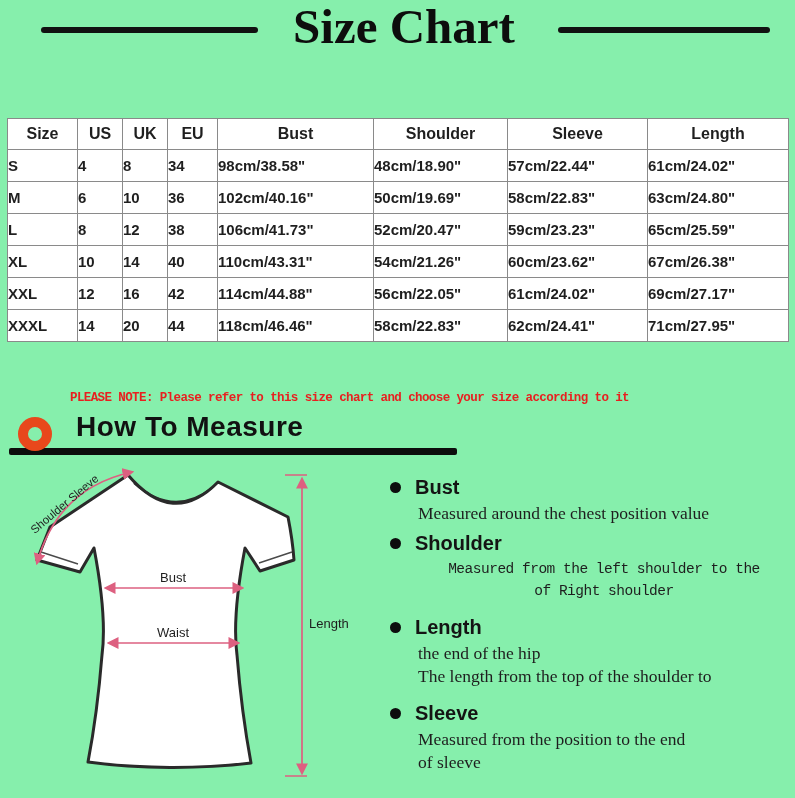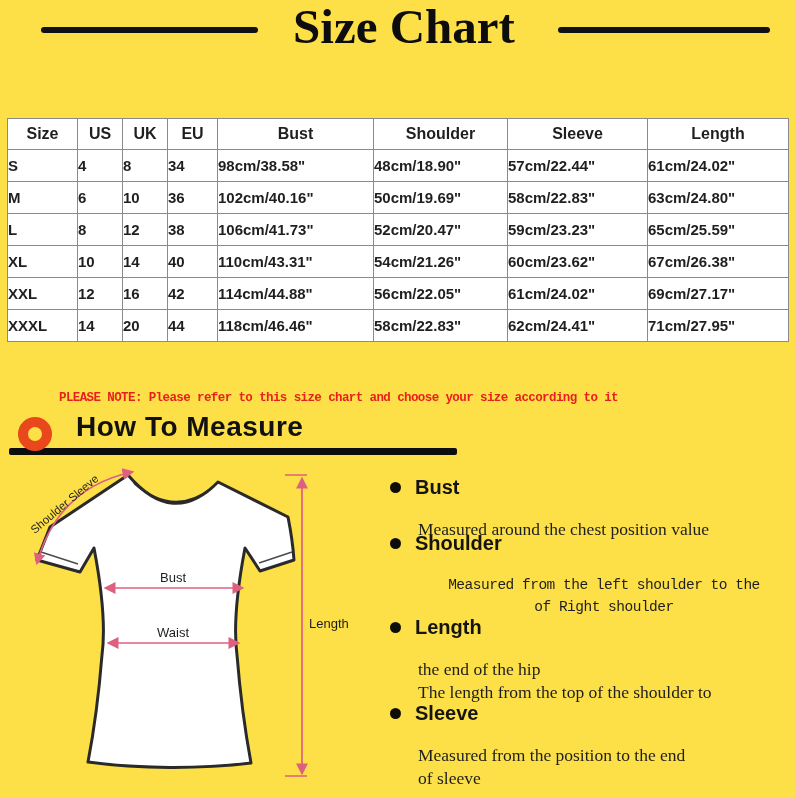--- a/index.html
+++ b/index.html
@@ -1,55 +1,55 @@
 <!DOCTYPE html>
 <html><head>
 <meta charset="utf-8">
 <style>
   html,body{margin:0;padding:0;background:#ffffff;}
-  #page{position:relative;width:795px;height:798px;background:#fde047;overflow:hidden;
+  #page{position:relative;width:795px;height:798px;background:#86efac;overflow:hidden;
         font-family:"Liberation Sans",sans-serif;color:#1c1c1c;}
 
   
   .hbar{position:absolute;height:6px;background:#111;border-radius:3px;top:27px;}
   .hbar-left{left:41px;width:217px;}
   .hbar-right{left:558px;width:212px;}
   #main-title{position:absolute;left:252px;top:-2px;width:304px;text-align:center;
      font-family:"Liberation Serif",serif;font-weight:bold;font-size:49px;color:#0d0d0d;
      letter-spacing:0px;white-space:nowrap;}
 
   
   #size-table{position:absolute;left:7px;top:118px;width:781px;height:218px;
      border-collapse:collapse;table-layout:fixed;}
   #size-table td,#size-table th{border:1px solid #8a8a8a;vertical-align:middle;
      font-weight:bold;font-size:15px;color:#1f1f1f;padding:0;background:#fff;}
   #size-table th{font-size:16px;height:30px;}
   #size-table td{height:31px;}
 
   
-  #note{position:absolute;left:59px;top:391px;font-family:"Liberation Mono",monospace;
+  #note{position:absolute;left:70px;top:391px;font-family:"Liberation Mono",monospace;
      font-weight:bold;font-size:12.5px;letter-spacing:-0.6px;color:#e81f1f;white-space:nowrap;}
 
   
   #ring{position:absolute;left:18px;top:417px;width:14px;height:14px;border:10px solid #e8481c;
      border-radius:50%;background:transparent;z-index:2;}
   #h2m-title{position:absolute;left:76px;top:411px;font-weight:bold;font-size:28px;
      color:#111;letter-spacing:0.5px;white-space:nowrap;}
   #h2m-underline{position:absolute;left:9px;top:448px;width:448px;height:7px;background:#0d0d0d;
      border-radius:2px;z-index:1;}
 
   
   #diagram{position:absolute;left:10px;top:460px;}
 
   
   .m-item{position:absolute;left:390px;width:400px;}
   .m-head{display:flex;align-items:center;}
   .dot{width:11px;height:11px;border-radius:50%;background:#0d0d0d;margin-right:14px;flex:0 0 auto;}
   .m-label{font-weight:bold;font-size:20px;color:#141414;}
-  .m-desc{margin:19px 0 0 28px;color:#1e1e1e;}
+  .m-desc{margin:3px 0 0 28px;color:#1e1e1e;}
   .m-desc.serif{font-family:"Liberation Serif",serif;font-size:17.5px;line-height:23px;}
   .m-desc.mono{font-family:"Liberation Mono",monospace;font-size:14.5px;line-height:22px;letter-spacing:-0.5px;text-align:center;}
 </style>
 </head>
 <body>
 
 <div id="page">
 
   <div class="hbar hbar-left"></div>
   <div id="main-title">Size Chart</div>

